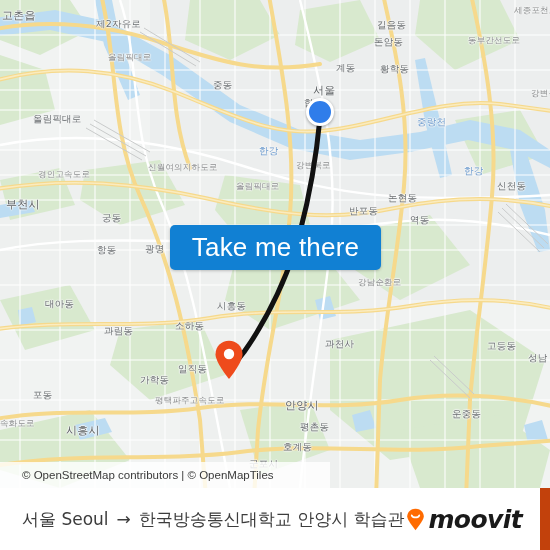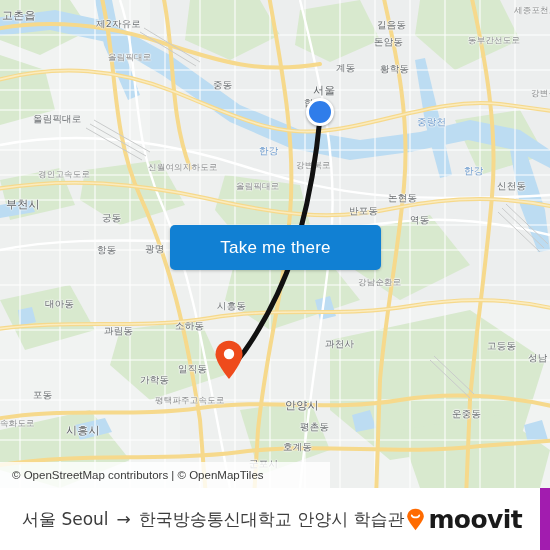--- a/index.html
+++ b/index.html
@@ -11,21 +11,21 @@
     width: 550px;
     height: 550px;
     font-family: "Liberation Sans", "DejaVu Sans", sans-serif;
     overflow: hidden;
   }
   #app {
     position: relative;
     width: 550px;
     height: 550px;
     overflow: hidden;
-    background: #a21caf;
+    background: #c2410c;
   }
 
   
   #map {
     position: absolute;
     left: 0; top: 0;
     width: 550px;
     height: 488px;
     overflow: hidden;
     background: #eceff0;
@@ -63,42 +63,42 @@
   
   #attribution {
     position: absolute;
     left: 0;
     top: 462px;
     height: 26px;
     width: 330px;
     background: rgba(255,255,255,0.80);
     display: flex;
     align-items: center;
-    padding-left: 12px;
+    padding-left: 22px;
     box-sizing: border-box;
   }
   #attribution .attr-text {
     font-size: 11.5px;
     color: #3a3a3a;
     font-family: "Liberation Sans", sans-serif;
     white-space: nowrap;
   }
 
   
   #cta {
     position: absolute;
     left: 170px;
     top: 225px;
     width: 211px;
     height: 45px;
     background: #1180d3;
     border: none;
     border-radius: 5px;
     color: #ffffff;
-    font-size: 17px;
+    font-size: 26px;
     font-family: "Liberation Sans", sans-serif;
     letter-spacing: .2px;
     cursor: pointer;
     box-shadow: 0 1px 3px rgba(0,0,0,0.22);
     padding: 0;
     line-height: 45px;
     text-align: center;
   }
 
   
@@ -155,20 +155,21 @@
     align-items: center;
     gap: 3px;
   }
   #moovit-logo .wordmark {
     font-size: 25px;
     font-weight: bold;
     color: #1a1a1a;
     font-family: "DejaVu Sans", "Liberation Sans", sans-serif;
     letter-spacing: -0.6px;
     line-height: 1;
+    font-style: italic;
   }
 </style>
 </head>
 <body>
 
 <div id="app">
 
   <div id="map">
 
     <svg class="map-canvas" viewBox="0 0 550 488" preserveAspectRatio="none">

